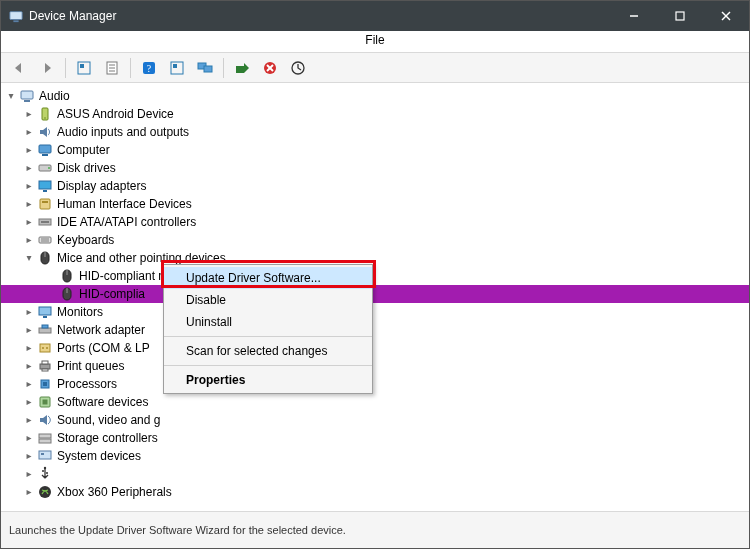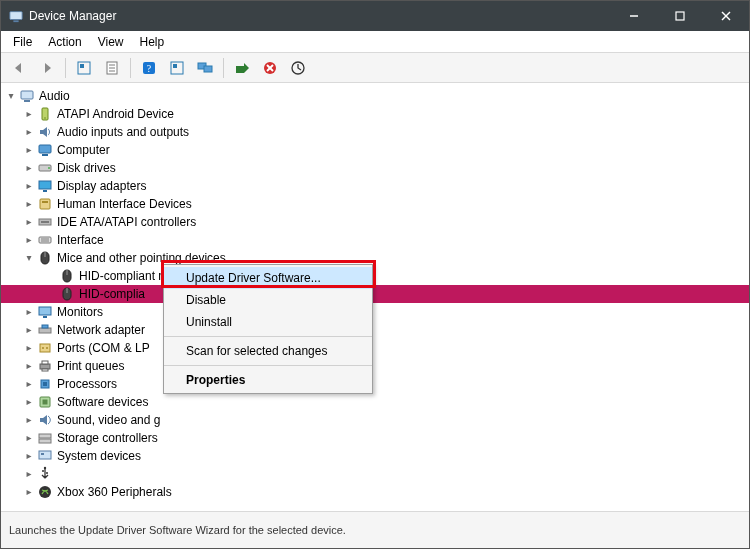--- a/index.html
+++ b/index.html
@@ -3,34 +3,34 @@
 <meta charset="utf-8">
 <style>
   * { box-sizing: border-box; }
   html, body { margin:0; padding:0; font-family: "Segoe UI", Tahoma, sans-serif; font-size:12px; color:#000; background:#fff; }
   .window { width:750px; height:549px; border:1px solid #555; display:flex; flex-direction:column; background:#fff; }
   .titlebar { height:30px; background:#3a4145; color:#fff; display:flex; align-items:center; padding:0 0 0 8px; position:relative; }
   .titlebar .icon { margin-right:6px; display:inline-flex; }
   .titlebar .title { flex:1; font-size:12px; }
   .winbtns { display:flex; height:100%; }
   .winbtn { width:46px; height:100%; display:flex; align-items:center; justify-content:center; color:#fff; font-size:13px; }
-  .menubar { height:22px; background:#fff; border-bottom:1px solid #d9d9d9; display:flex; align-items:center; padding:0 4px; font-size:12px; }
+  .menubar { height:22px; background:#fff; border-bottom:1px solid #d9d9d9; display:flex; align-items:center; padding:0 4px; font-size:12px;flex-direction:column; }
   .menuitem { padding:2px 8px; }
   .toolbar { height:30px; background:#f5f5f5; border-bottom:1px solid #d9d9d9; display:flex; align-items:center; padding:0 6px; gap:4px; }
   .tbbtn { width:24px; height:24px; display:flex; align-items:center; justify-content:center; border:1px solid transparent; border-radius:2px; }
   .tbsep { width:1px; height:20px; background:#cfcfcf; margin:0 2px; }
   .content { flex:1; overflow:auto; padding:4px 0 0 0; position:relative; background:#fff; }
   .statusbar { height:24px; border-top:1px solid #d9d9d9; background:#f5f5f5; font-size:11px; padding:18px 8px; color:#333; display:flex; align-items:center; }
   
   .tree { font-size:12px; user-select:none; }
   .node { display:flex; align-items:center; height:18px; line-height:18px; white-space:nowrap; padding-right:8px; }
   .tw { width:12px; height:12px; display:inline-flex; align-items:center; justify-content:center; margin:0 2px 0 0; color:#6a6a6a; font-size:10px; }
   .devicon { width:16px; height:16px; display:inline-flex; align-items:center; justify-content:center; margin-right:4px; }
   .lbl { }
-  .node.selected { background:#be185d; }
+  .node.selected { background:#a21caf; }
   .node.selected .lbl { }
   .indent { display:inline-block; }
   
   .ctxmenu { position:absolute; background:#f5f5f5; border:1px solid #9e9e9e; box-shadow:2px 2px 4px rgba(0,0,0,0.25); font-size:12px; min-width:210px; padding:2px 0; }
   .ctxitem { height:22px; display:flex; align-items:center; padding:0 26px 0 22px; }
   .ctxitem.hl { background:#cde8ff; }
   .ctxsep { height:1px; background:#d0d0d0; margin:3px 0; }
   .ctxbold { font-weight:bold; }
   .redbox { position:absolute; border:3px solid #e30613; pointer-events:none; }
   
@@ -158,21 +158,21 @@
         </div>
         <div class="node">
           <span class="indent" style="width:22px"></span>
           <span class="tw">▸</span>
           <span class="devicon">
             <svg width="16" height="16" viewBox="0 0 16 16">
               <rect x="5" y="2" width="6" height="12" rx="1" fill="#bcd36a" stroke="#6a8a1f"></rect>
               <circle cx="8" cy="12" r="0.8" fill="#6a8a1f"></circle>
             </svg>
           </span>
-          <span class="lbl">ATAPI Android Device</span>
+          <span class="lbl">ASUS Android Device</span>
         </div>
         <div class="node">
           <span class="indent" style="width:22px"></span>
           <span class="tw">▸</span>
           <span class="devicon">
             <svg width="16" height="16" viewBox="0 0 16 16">
               <path d="M3 6h3l4-3v10l-4-3H3z" fill="#5a7fa6"></path>
               <path d="M11 5c2 1 2 5 0 6" fill="none" stroke="#5a7fa6"></path>
             </svg>
           </span>
@@ -236,21 +236,21 @@
         <div class="node">
           <span class="indent" style="width:22px"></span>
           <span class="tw">▸</span>
           <span class="devicon">
             <svg width="16" height="16" viewBox="0 0 16 16">
               <rect x="2" y="5" width="12" height="6" rx="1" fill="#e0e0e0" stroke="#7a7a7a"></rect>
               <line x1="4" y1="7" x2="12" y2="7" stroke="#7a7a7a"></line>
               <line x1="4" y1="9" x2="12" y2="9" stroke="#7a7a7a"></line>
             </svg>
           </span>
-          <span class="lbl">Interface</span>
+          <span class="lbl">Keyboards</span>
         </div>
         <div class="node">
           <span class="indent" style="width:22px"></span>
           <span class="tw">▾</span>
           <span class="devicon">
             <svg width="16" height="16" viewBox="0 0 16 16">
               <path d="M8 2c2.5 0 4 2 4 4v4c0 2-1.5 4-4 4s-4-2-4-4V6c0-2 1.5-4 4-4z" fill="#444" stroke="#222"></path>
               <line x1="8" y1="2" x2="8" y2="7" stroke="#999"></line>
             </svg>
           </span>

